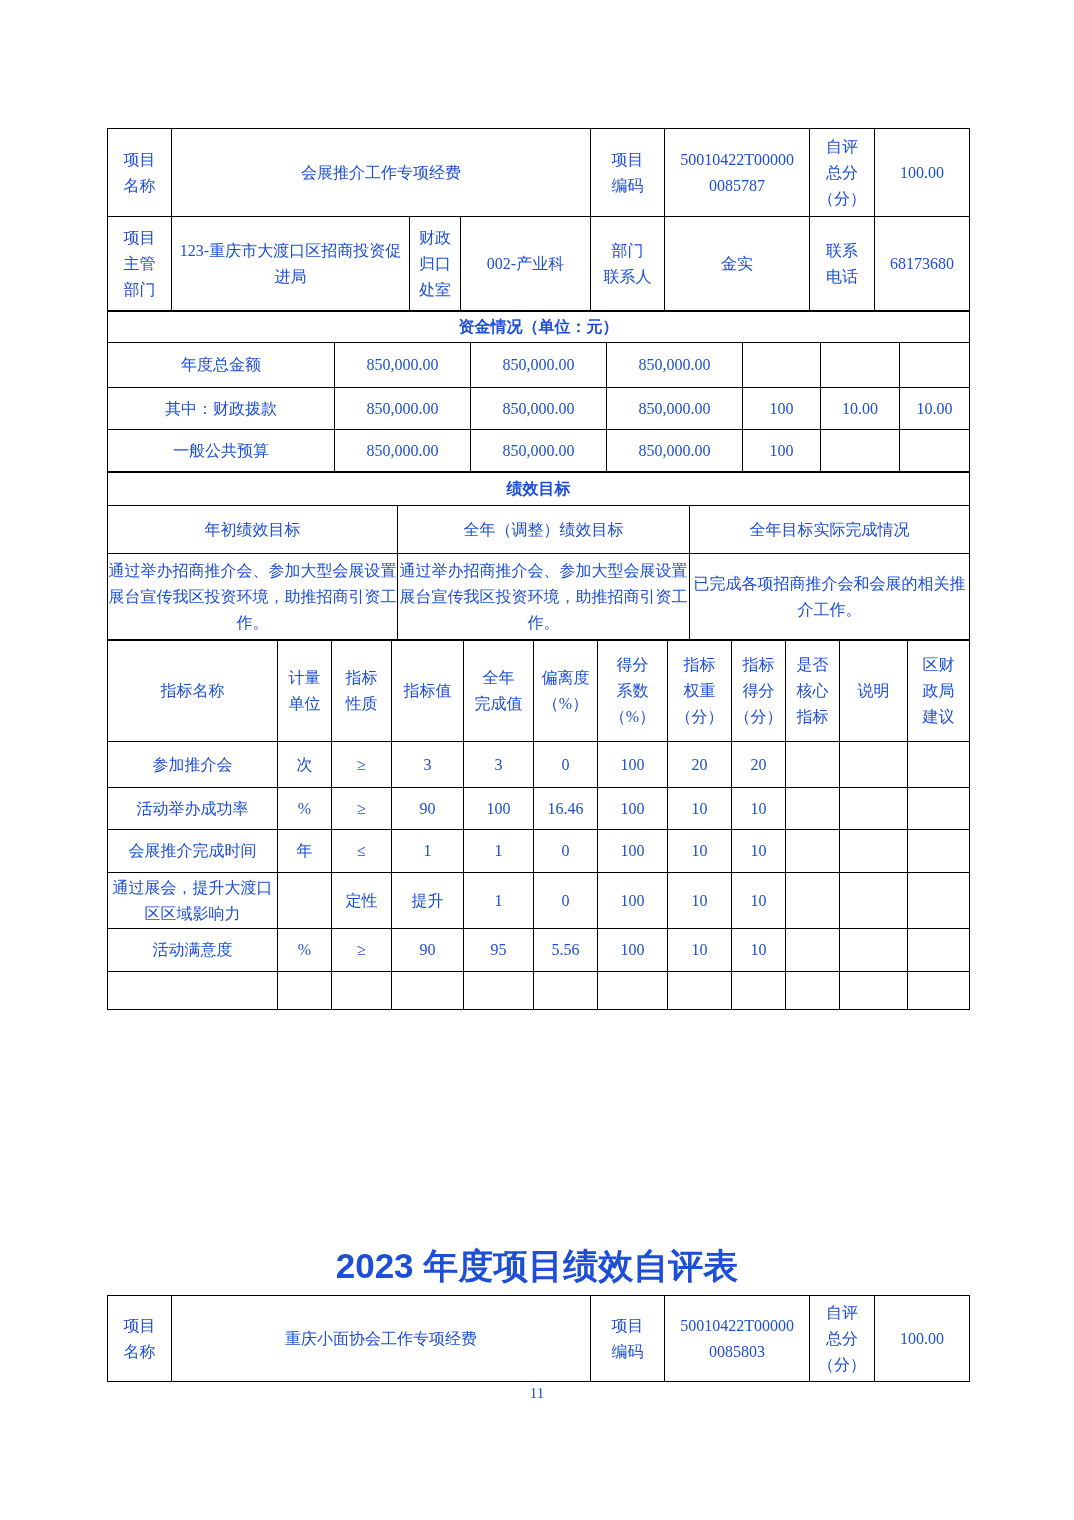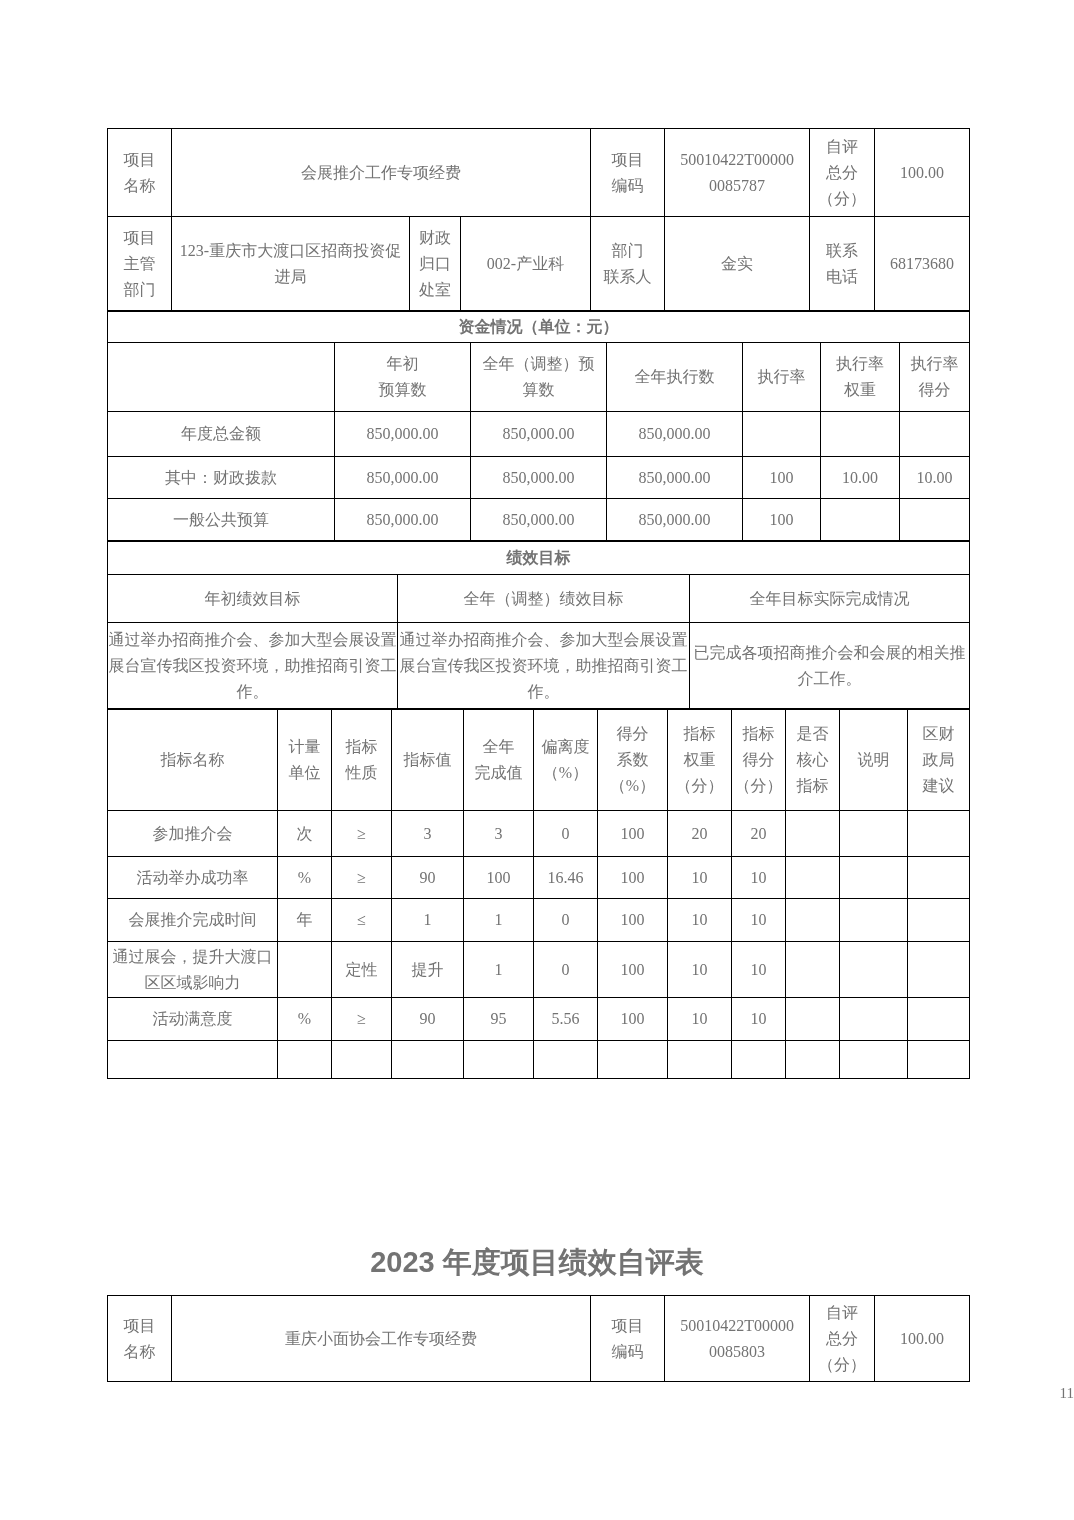--- a/index.html
+++ b/index.html
@@ -1,34 +1,34 @@
 <!DOCTYPE html>
 <html><head>
 <meta charset="utf-8">
 <style>
   html,body{margin:0;padding:0;background:#fff;}
   .page{position:relative;width:1074px;height:1520px;background:#ffffff;overflow:hidden;
-        font-family:"Liberation Serif","DejaVu Serif",serif;color:#737373;}
+        font-family:"Liberation Serif","DejaVu Serif",serif;color:#1d4ed8;}
   .doc{position:absolute;left:107px;top:128px;width:863px;}
   .doc2{position:absolute;left:107px;top:1295px;width:863px;}
   table.sec{border-collapse:collapse;table-layout:fixed;width:862px;}
   table.sec td{border:1px solid #000;text-align:center;vertical-align:middle;
                font-size:16px;line-height:26px;padding:0;word-break:break-word;overflow:hidden;}
   .pl{white-space:pre-line;}
   .lbl{line-height:27px;}
   .band{font-weight:bold;font-size:16px;}
   .tgt{text-align:justify;vertical-align:top;padding:3px 6px;line-height:28px;}
   .iname{text-align:left;padding-left:5px;line-height:25px;}
   .ihead{line-height:25px;}
   .fl0{text-align:left;padding-left:6px;}
   .fl1{text-align:left;padding-left:22px;}
   .fl2{text-align:left;padding-left:78px;}
   .title2{position:absolute;left:0;top:1243px;width:100%;text-align:center;
-          font-family:"Liberation Sans","DejaVu Sans",sans-serif;font-weight:bold;font-size:29px;}
-  .pageno{position:absolute;left:0;top:1385px;width:100%;text-align:right;font-size:15px;}
+          font-family:"Liberation Sans","DejaVu Sans",sans-serif;font-weight:bold;font-size:35px;}
+  .pageno{position:absolute;left:0;top:1385px;width:100%;text-align:center;font-size:15px;}
 </style>
 </head>
 <body>
 
 <div class="page">
 
   <div class="doc">
 
     <table class="sec">
       <colgroup>
@@ -80,33 +80,20 @@
           <col style="width:136px">
           <col style="width:136px">
           <col style="width:136px">
           <col style="width:78px">
           <col style="width:79px">
           <col style="width:70px">
         </colgroup>
       <tbody>
           <tr style="height:31px">
         <td colspan="7" class="band">资金情况（单位：元）</td>
-      </tr>
-      <tr style="height:69px">
-        <td></td>
-        <td class="pl">年初
-预算数</td>
-        <td class="pl">全年（调整）预
-算数</td>
-        <td class="pl">全年执行数</td>
-        <td class="pl">执行率</td>
-        <td class="pl">执行率
-权重</td>
-        <td class="pl">执行率
-得分</td>
       </tr>
       <tr style="height:45px">
         <td class="fl0">年度总金额</td>
         <td>850,000.00</td>
         <td>850,000.00</td>
         <td>850,000.00</td>
         <td></td>
         <td></td>
         <td></td>
       </tr>

